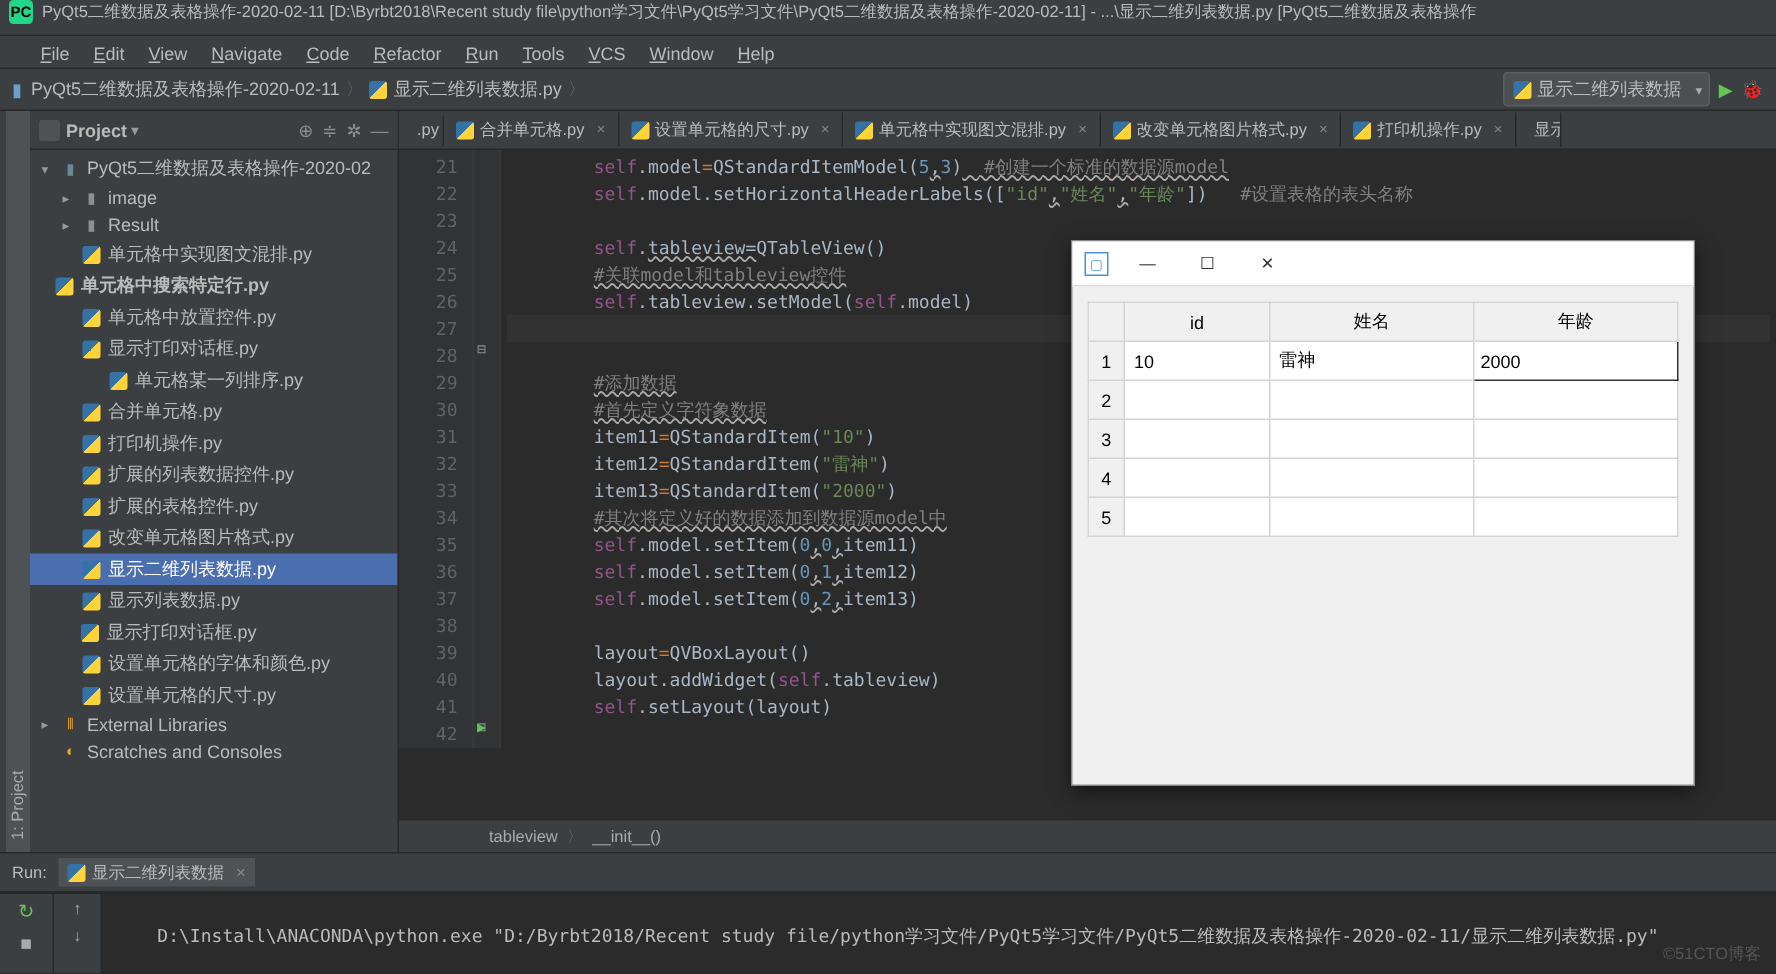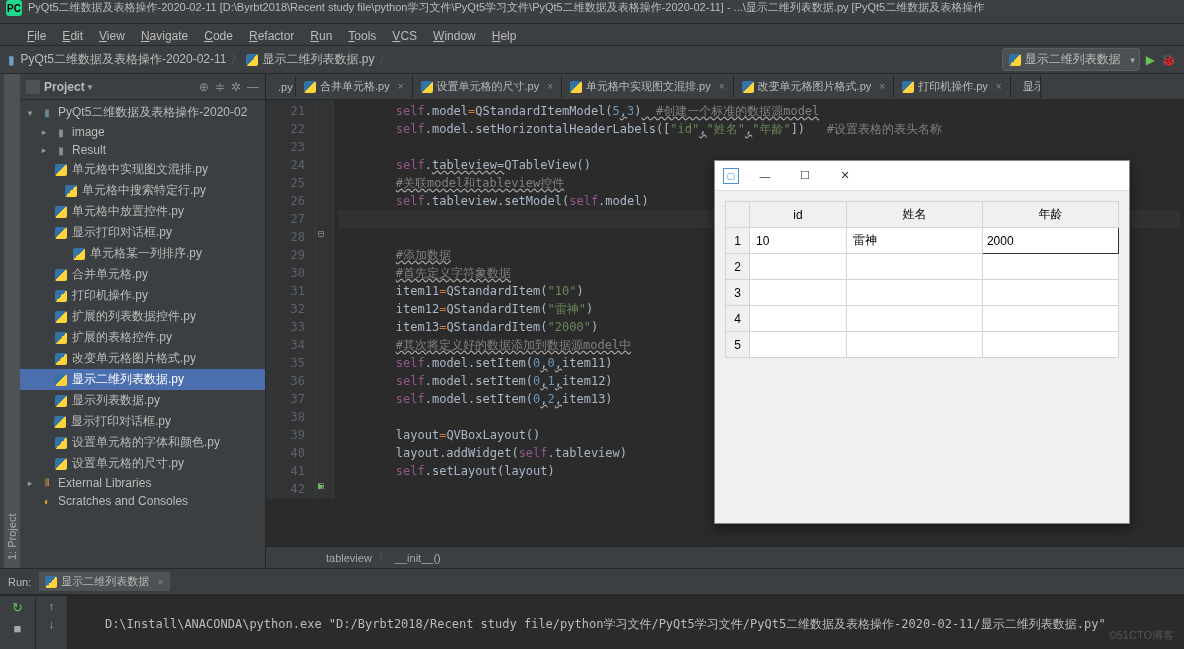--- a/index.html
+++ b/index.html
@@ -169,21 +169,21 @@
           <span class="ficon dir-icon">▮</span>
           <span>Result</span>
         </div>
         <div class="tree-item" style="padding-left: 18px;">
           <span class="arrow"></span>
           <span class="ficon">
             <span class="i py-icon"></span>
           </span>
           <span>单元格中实现图文混排.py</span>
         </div>
-        <div class="tree-item" style="padding-left: 28px;">
+        <div class="tree-item" style="padding-left: 0; font-weight: bold;">
           <span class="arrow"></span>
           <span class="ficon">
             <span class="i py-icon"></span>
           </span>
           <span>单元格中搜索特定行.py</span>
         </div>
         <div class="tree-item" style="padding-left: 18px;">
           <span class="arrow"></span>
           <span class="ficon">
             <span class="i py-icon"></span>

